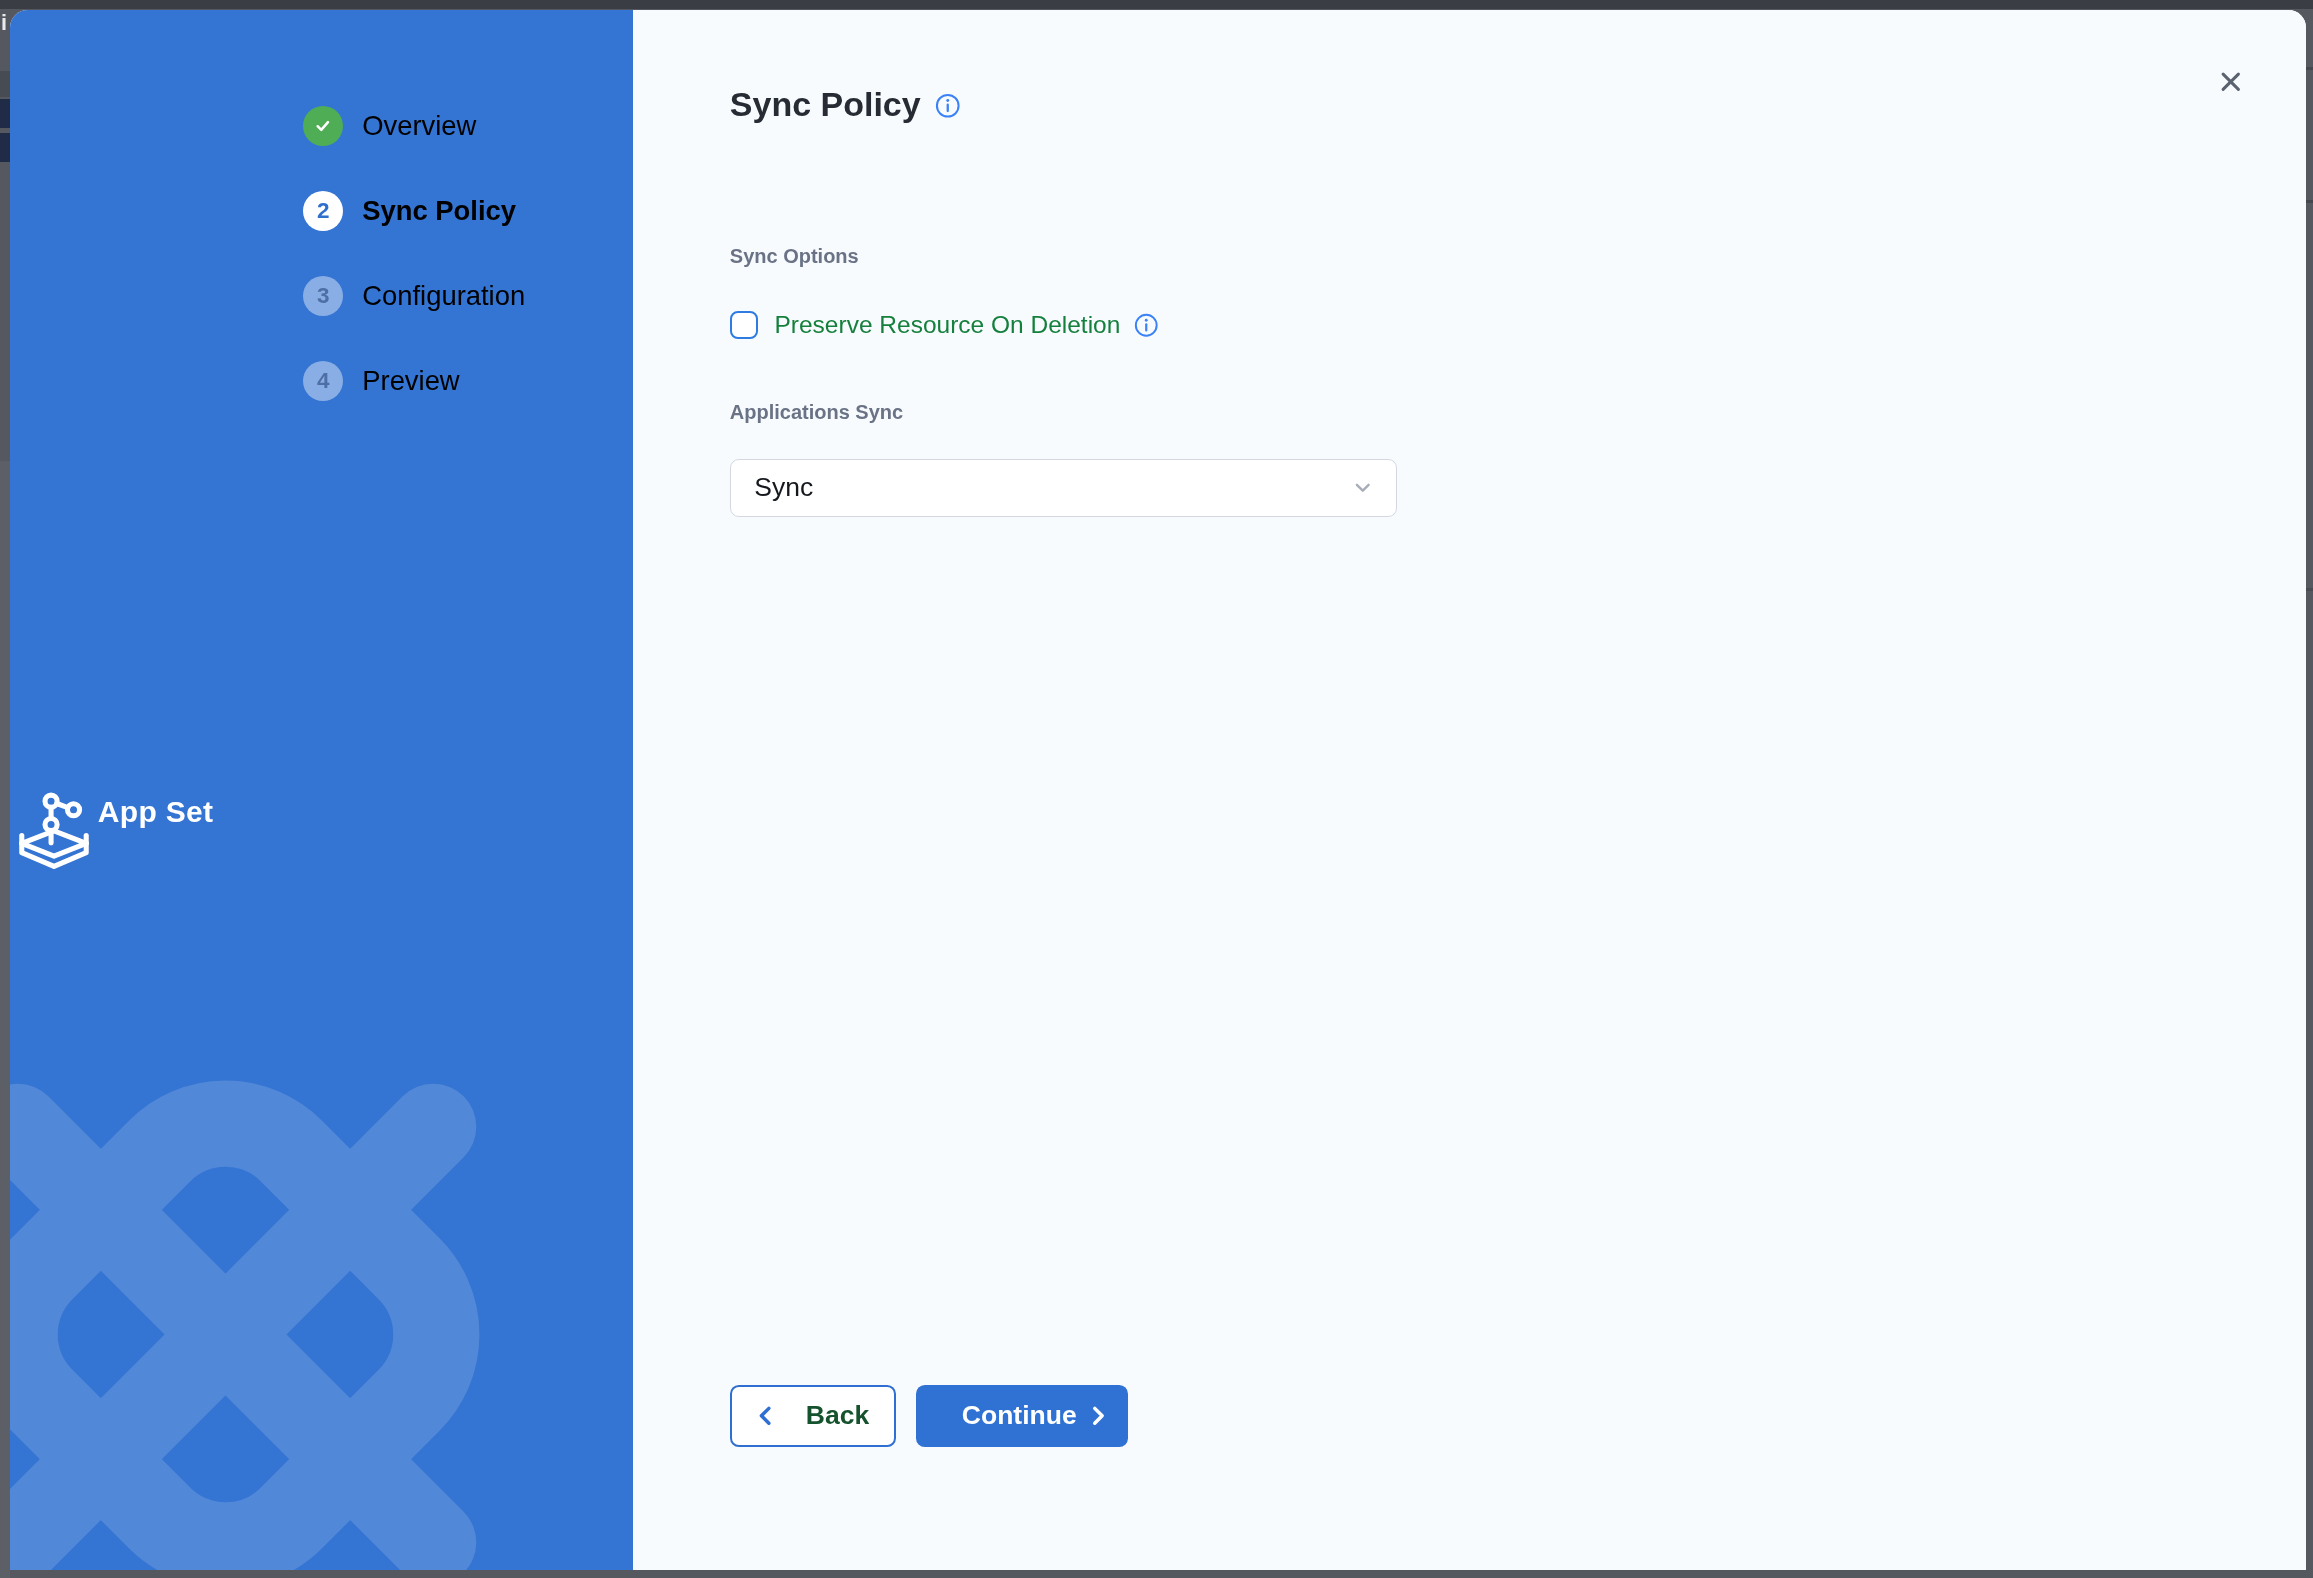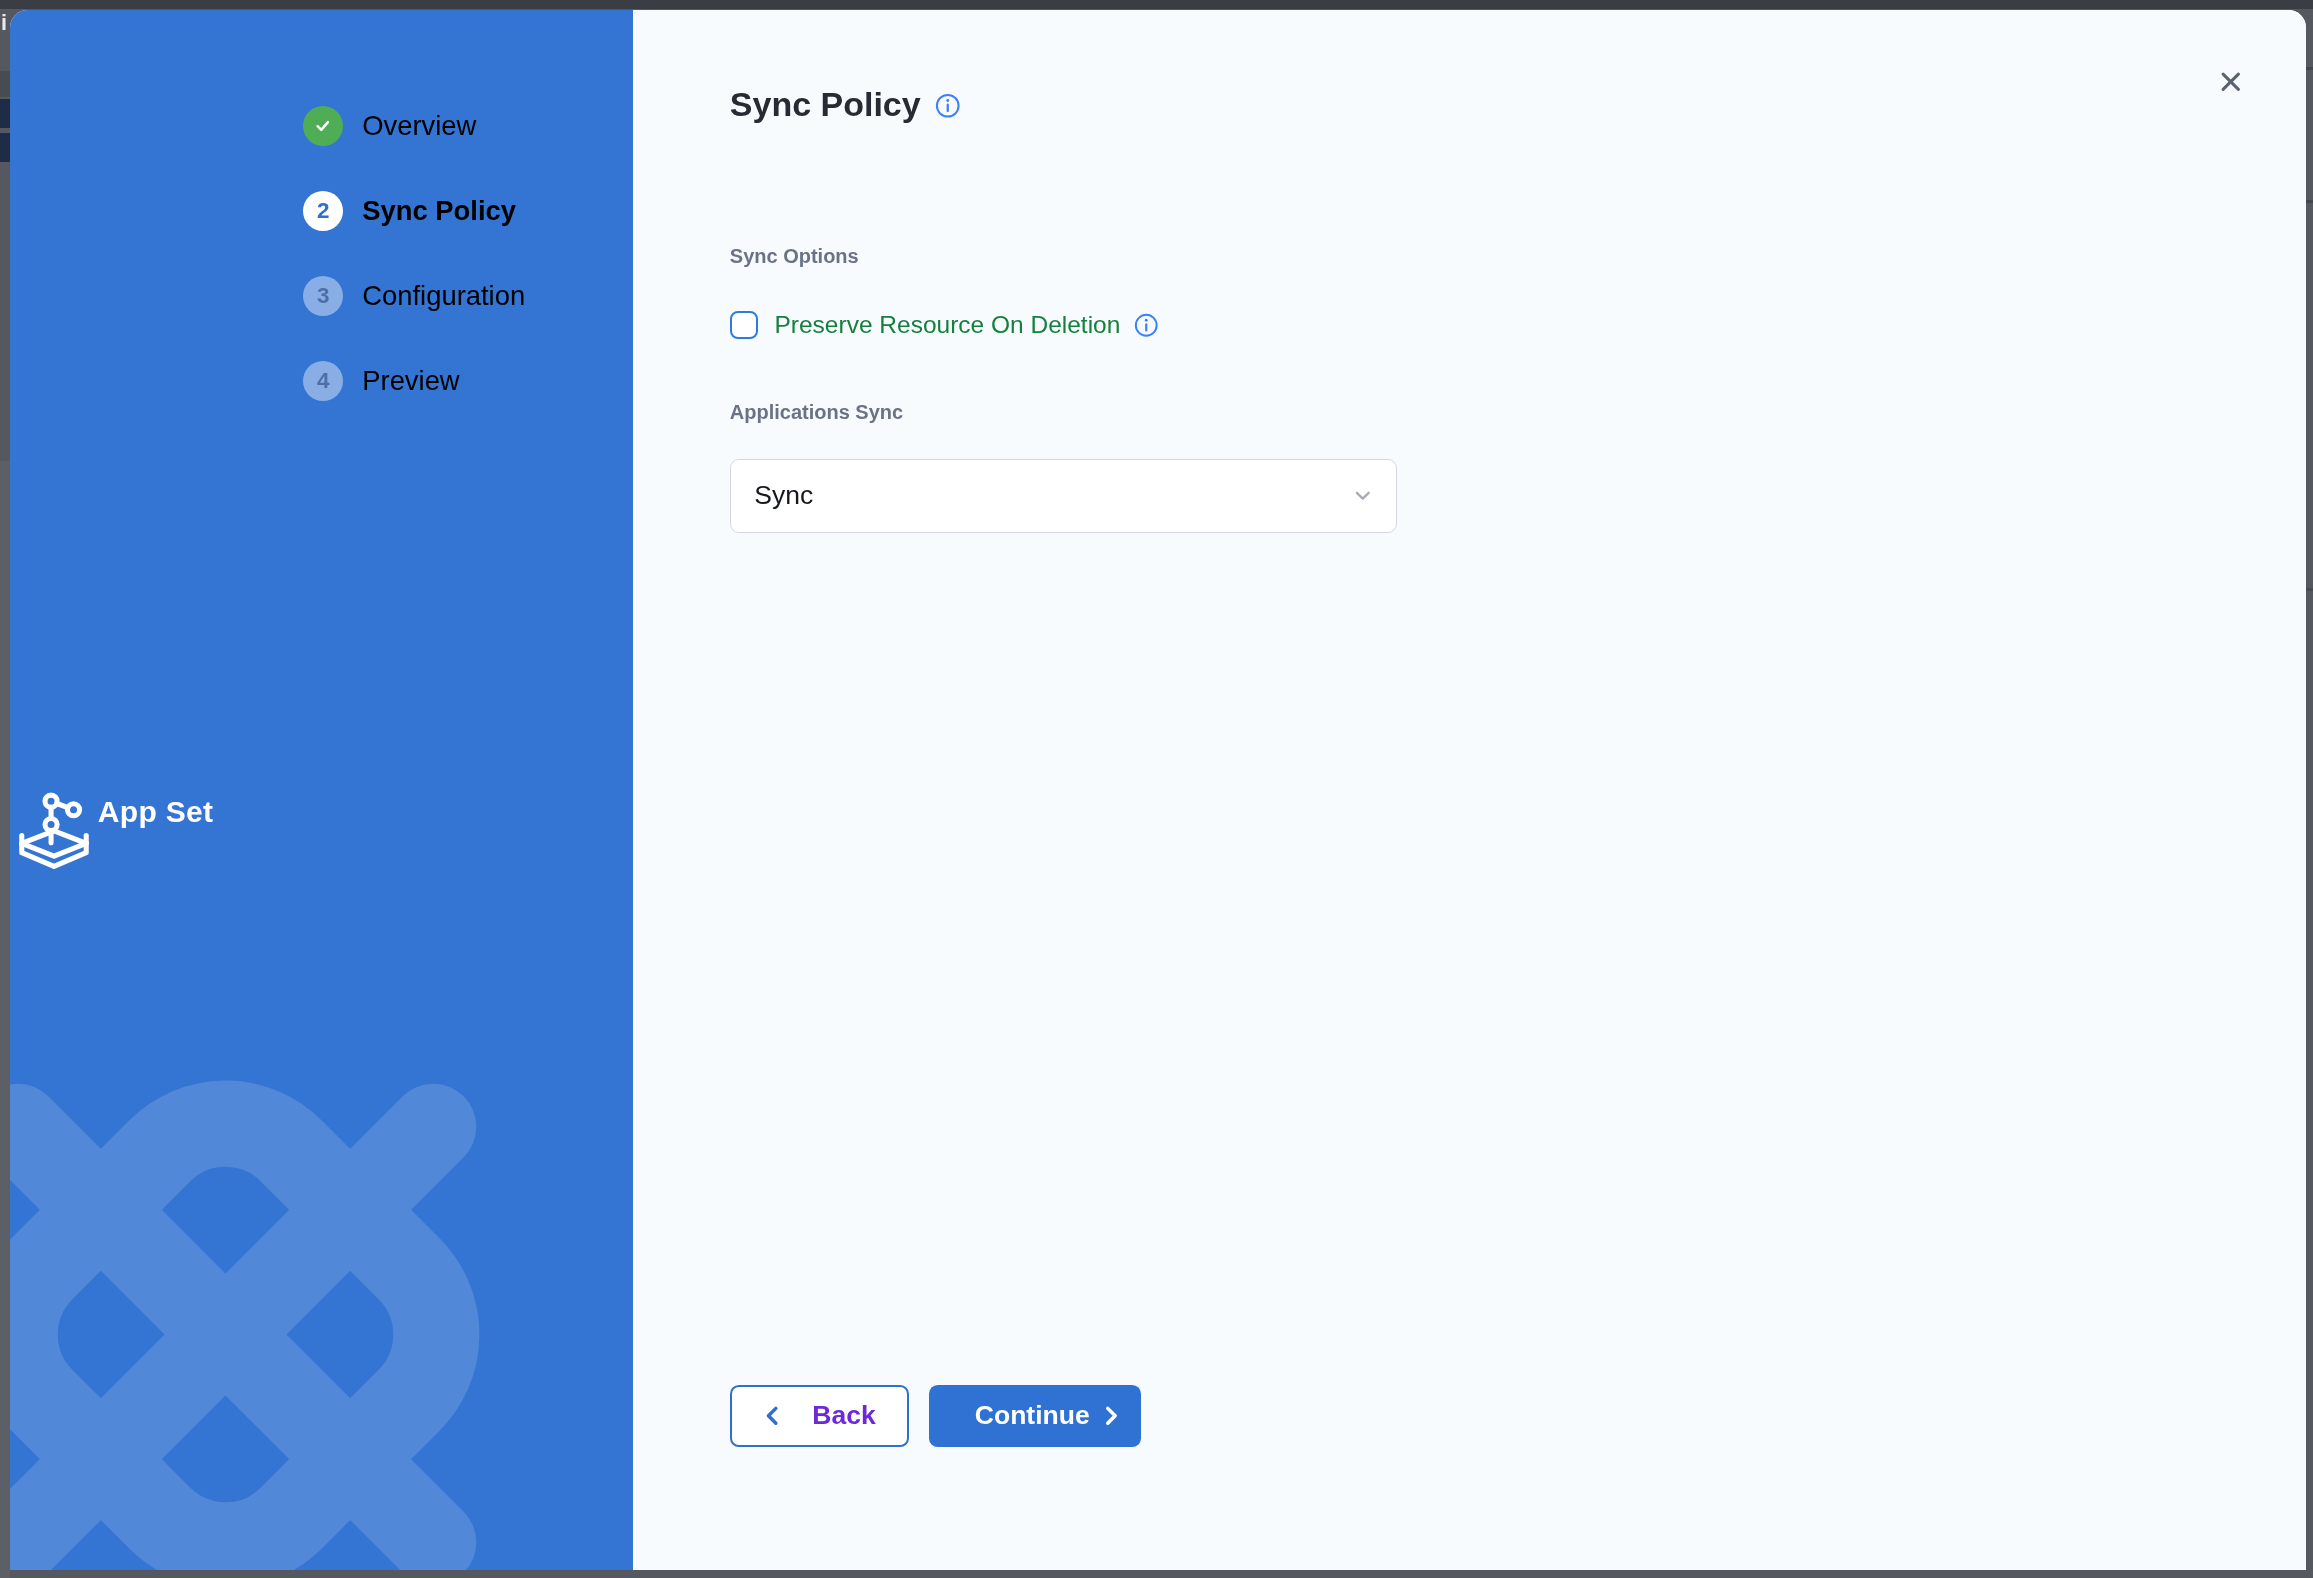--- a/index.html
+++ b/index.html
@@ -95,40 +95,40 @@
   .checkbox{
     width:28px;height:28px;box-sizing:border-box;
     border:2.5px solid #2e7ce1;border-radius:7.8px;background:#ffffff;
     cursor:pointer;flex:none;
   }
   .cb-label{margin-left:16.7px;font-size:24.5px;color:#15803d;line-height:29px;}
   .checkbox-row .info-ic{margin-left:13.7px;top:0;}
 
   .dropdown{
     margin-top:33px;
-    width:667px;height:74px;box-sizing:border-box;
+    width:667px;height:58px;box-sizing:border-box;
     background:#ffffff;
     border:1.5px solid #d3d8e0;border-radius:8.8px;
     display:flex;align-items:center;justify-content:space-between;
     padding:0 21.6px 0 23.5px;
     cursor:pointer;
   }
   .dd-value{font-size:26.5px;color:#15181d;}
 
   .spacer{flex:1;}
   .footer{display:flex;align-items:center;}
   .btn{
     height:62px;border-radius:8.8px;box-sizing:border-box;
     display:flex;align-items:center;justify-content:center;
     font-family:"Liberation Sans", sans-serif;
     font-size:26.5px;font-weight:700;cursor:pointer;
   }
   .btn-back{
-    width:179px;background:#ffffff;
-    border:2.5px solid #2e6fd1;color:#6d28d9;gap:20px;
+    width:166px;background:#ffffff;
+    border:2.5px solid #2e6fd1;color:#14532d;gap:20px;
   }
   .btn-back svg{margin-right:11.8px;}
   .btn-continue{
     width:212px;margin-left:20.6px;
     background:#2f72d3;border:none;color:#ffffff;padding-left:31px;
   }
   .btn-continue svg{margin-left:13.7px;}
 </style>
 </head>
 <body>

